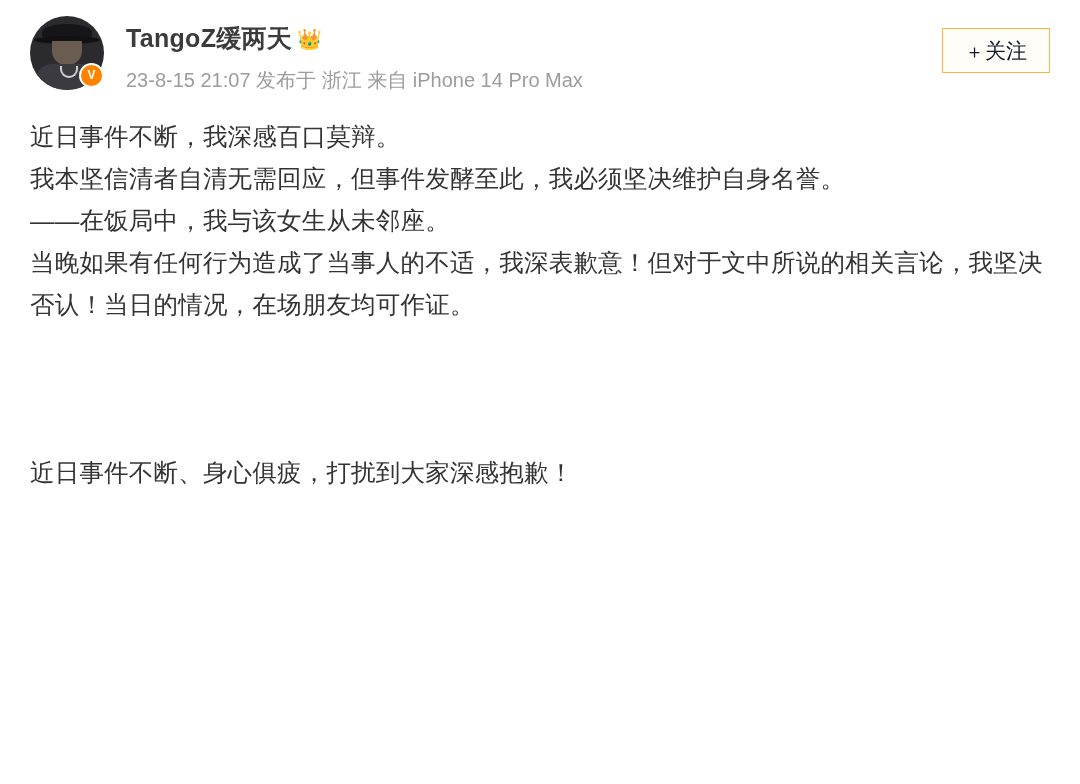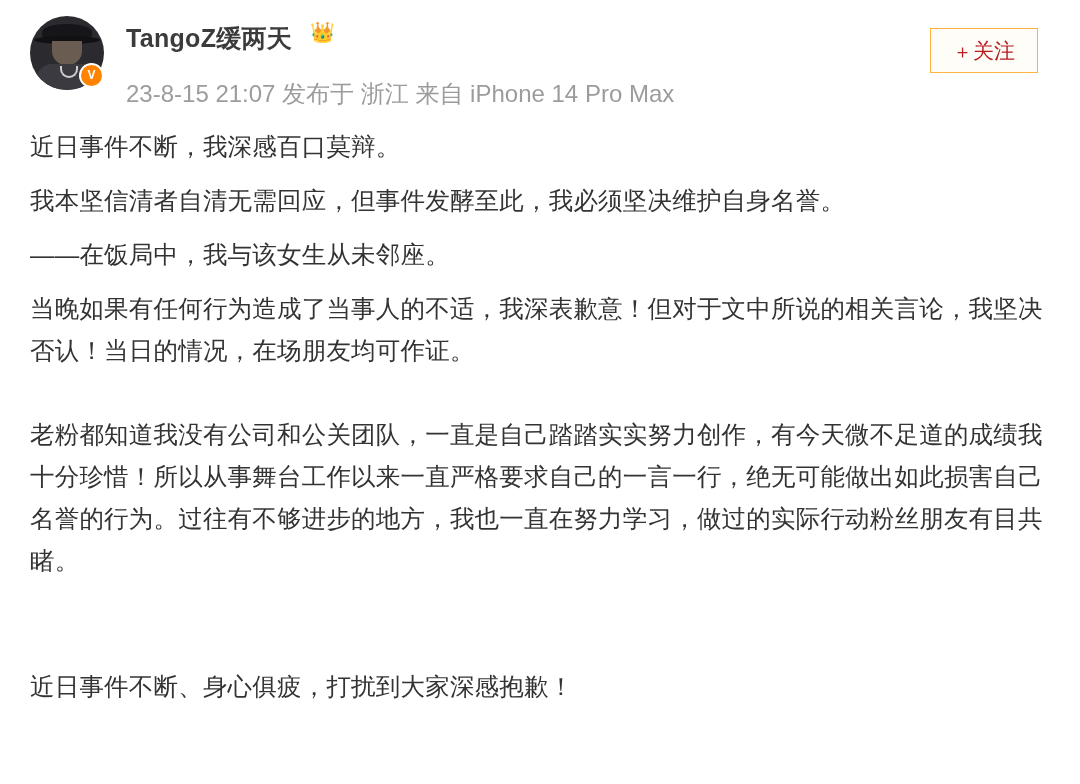--- a/index.html
+++ b/index.html
@@ -104,44 +104,45 @@
     font-weight: bold;
   }
   .meta {
     margin-left: 22px;
     padding-top: 8px;
     flex: 1 1 auto;
     min-width: 0;
   }
   .name-row {
     display: flex;
-    gap: 18px;
+    align-items: center;
+    gap: 5px;
   }
   .username {
     font-size: 25px;
     color: #3b3b3b;
     font-weight: bold;
     letter-spacing: 0.3px;
   }
   .crown-icon {
     font-size: 20px;
     line-height: 1;
   }
   .sub-row {
-    margin-top: 23px;
-    font-size: 24px;
+    margin-top: 12px;
+    font-size: 20px;
     color: #9c9c9c;
     white-space: nowrap;
   }
   .follow-button {
     position: absolute;
-    right: 12px;
+    right: 0;
     top: 14px;
     border: 1px solid #ffb33e;
-    color: #b91c1c;
+    color: #0f172a;
     background: #fffdf8;
     border-radius: 0;
     font-size: 21px;
     padding: 11px 22px;
     line-height: 1;
     white-space: nowrap;
     cursor: pointer;
   }
   .follow-button .plus {
     font-size: 19px;
@@ -151,21 +152,21 @@
     margin-top: 16px;
     font-size: 24.5px;
     line-height: 42px;
     color: #333333;
     letter-spacing: 0.2px;
   }
   .para {
     margin: 0;
   }
   .para + .para {
-    margin-top: 12px;
+    margin-top: 0;
   }
   .gap {
     height: 42px;
   }
 </style>
 </head>
 <body>
 
 <div class="post">
 
@@ -195,19 +196,18 @@
     </div>
 
   </div>
 
   <div class="content">
     <p class="para">近日事件不断，我深感百口莫辩。</p>
     <p class="para">我本坚信清者自清无需回应，但事件发酵至此，我必须坚决维护自身名誉。</p>
     <p class="para">——在饭局中，我与该女生从未邻座。</p>
     <p class="para">当晚如果有任何行为造成了当事人的不适，我深表歉意！但对于文中所说的相关言论，我坚决否认！当日的情况，在场朋友均可作证。</p>
     <div class="gap"></div>
-    <p class="para">老粉都知道我没有公司和公关团队，一直是自己踏踏实实努力创作，有今天微不足道的成绩我十分珍惜！所以从事舞台工作以来一直严格要求自己的一言一行，绝无可能做出如此损害自己名誉的行为。过往有不够进步的地方，我也一直在努力学习，做过的实际行动粉丝朋友有目共睹。</p>
     <div class="gap"></div>
     <div class="gap"></div>
     <p class="para">近日事件不断、身心俱疲，打扰到大家深感抱歉！</p>
   </div>
 
 </div>
 
 </body></html>

